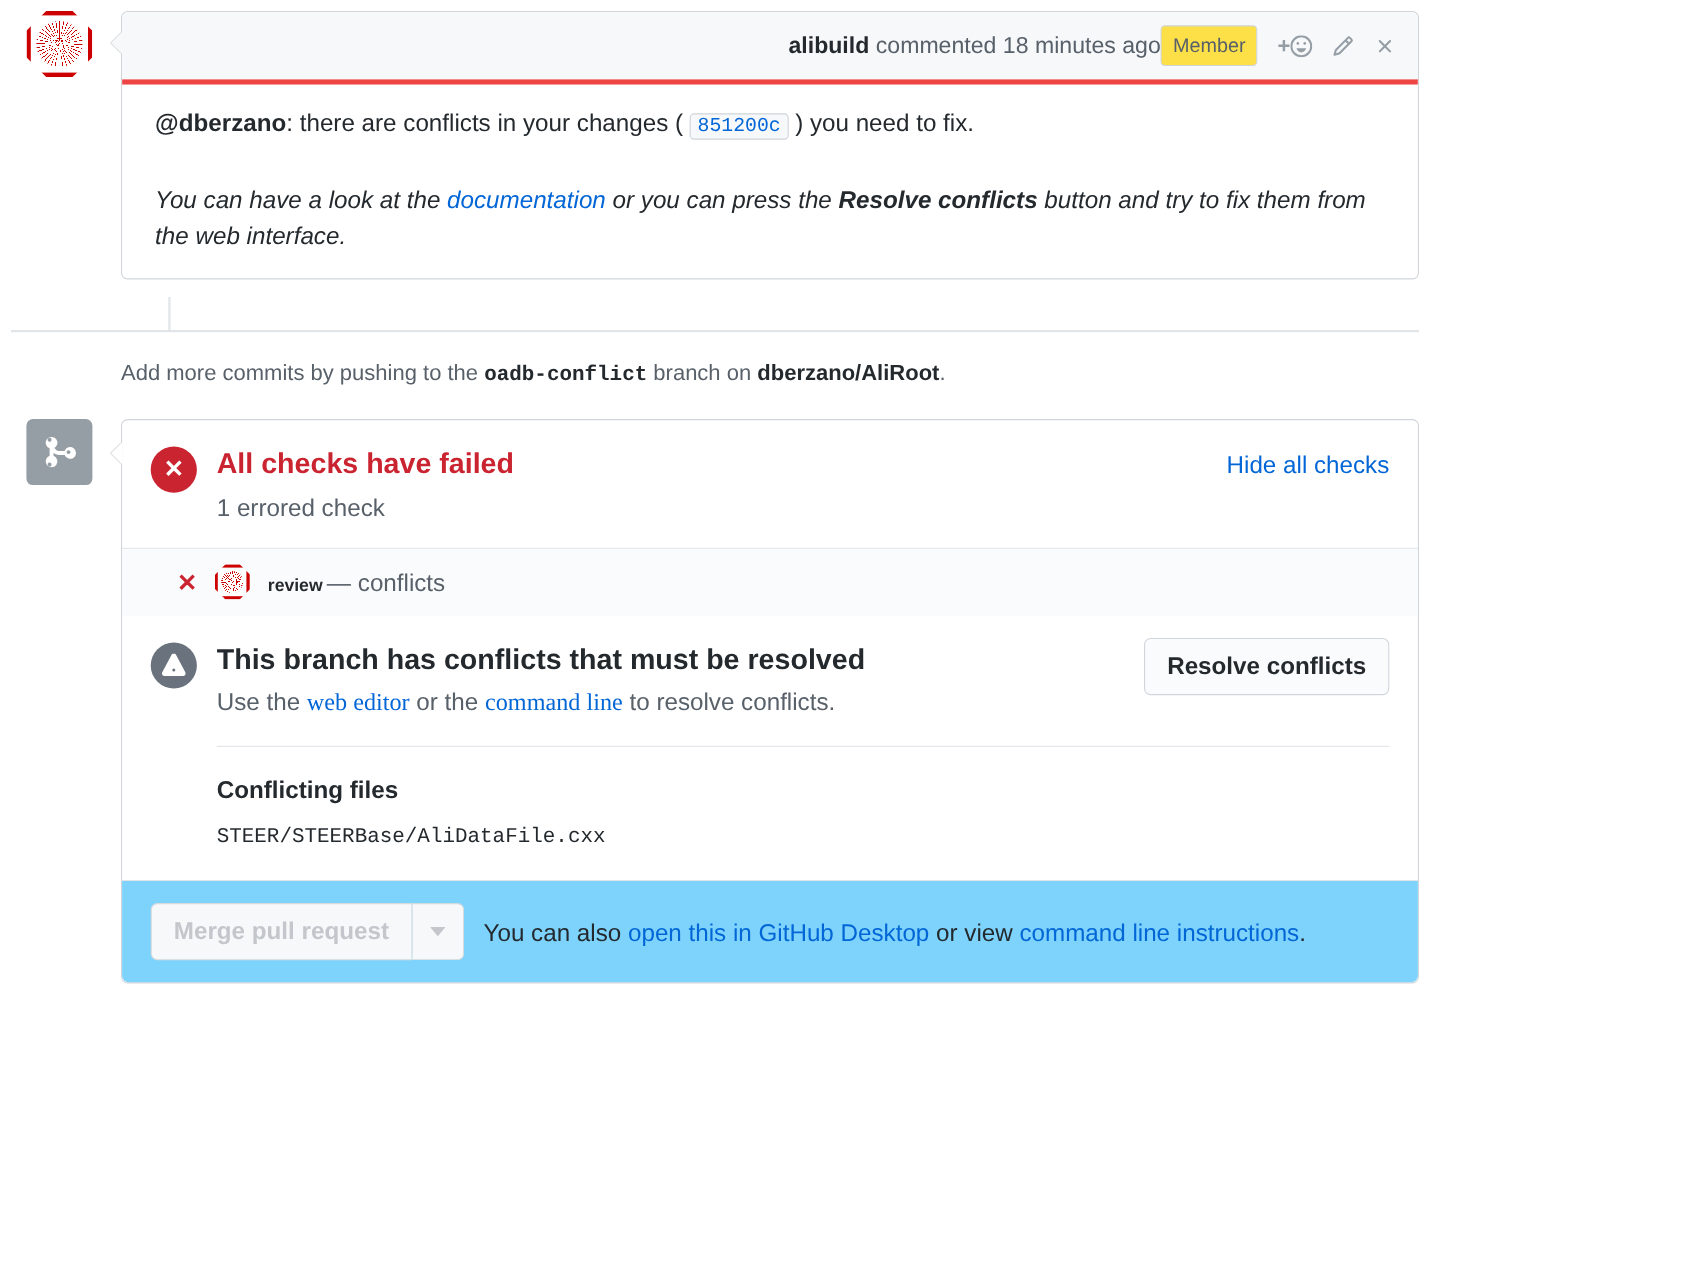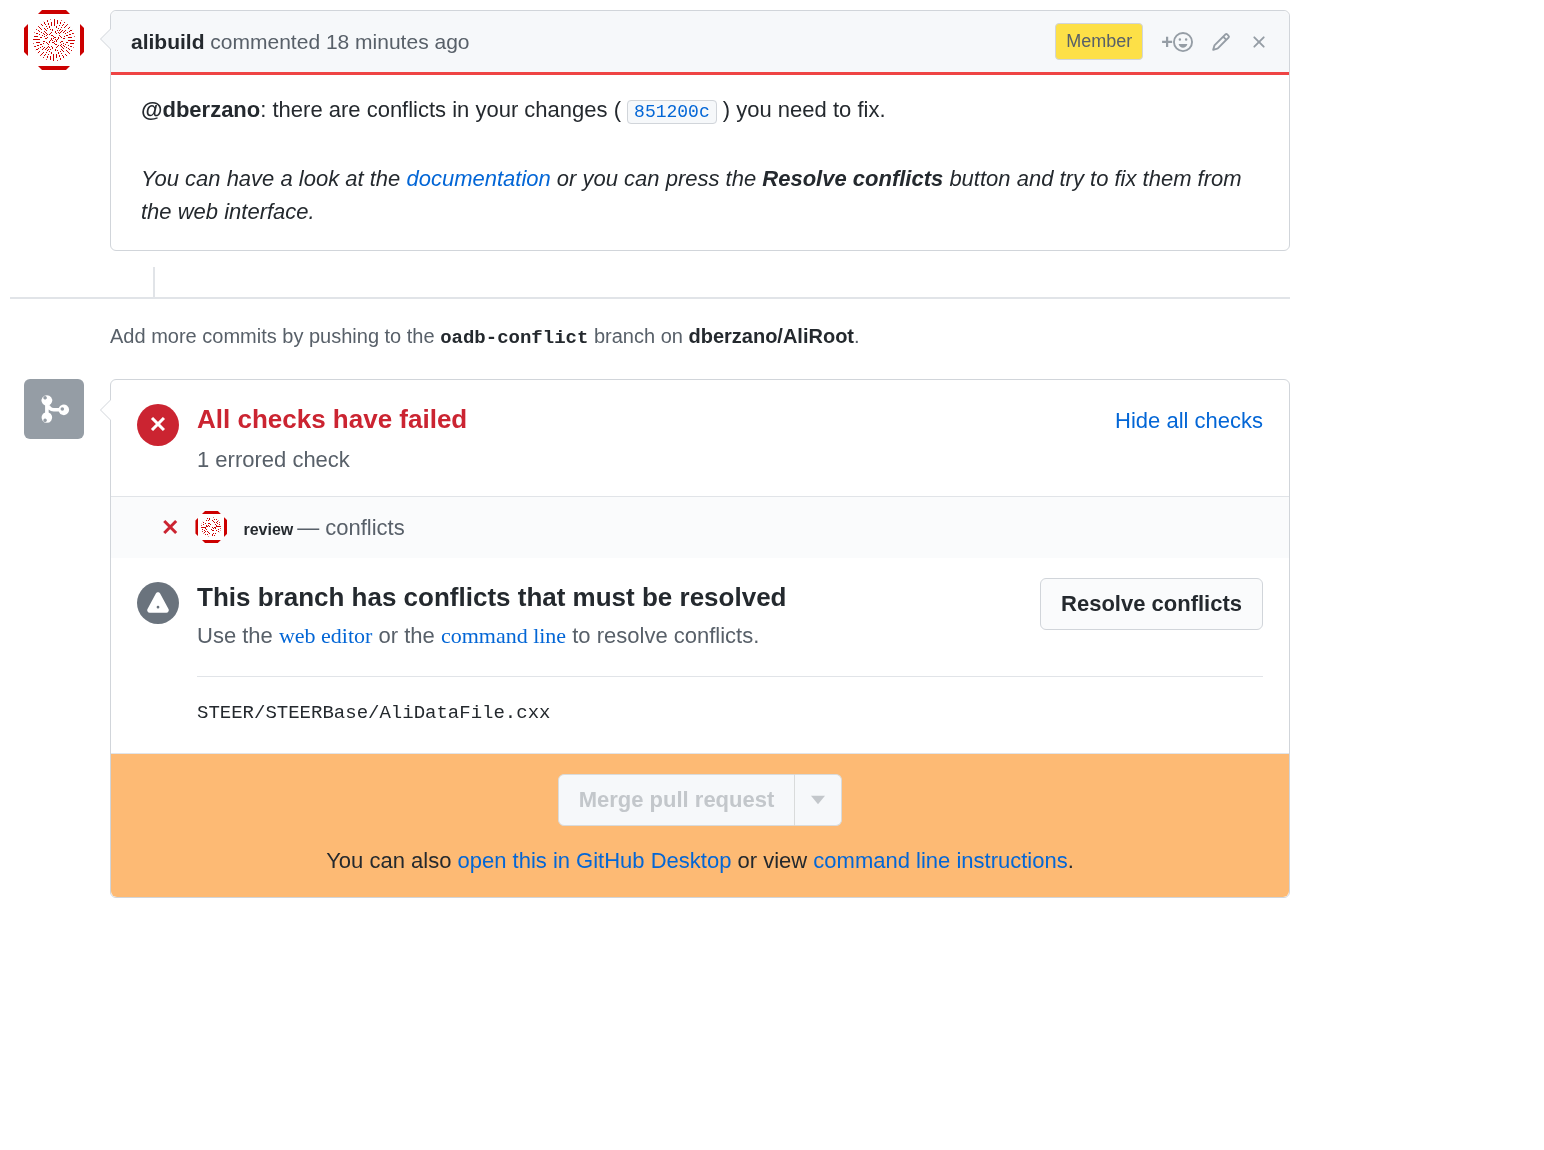--- a/index.html
+++ b/index.html
@@ -52,26 +52,26 @@
   position: absolute;
   top: 18px; left: -10px;
   width: 0; height: 0;
   border-top: 10px solid transparent;
   border-bottom: 10px solid transparent;
   border-right: 10px solid #f6f8fa;
   filter: drop-shadow(-1px 0 0 #d1d5da);
 }
 .comment-header {
   background: #f6f8fa;
-  border-bottom: 3px solid #ef4444;
+  border-bottom: 5px solid #ef4444;
   border-radius: 6px 6px 0 0;
   padding: 12px 20px;
   display: flex;
   align-items: center;
-  justify-content: space-between;
+  justify-content: flex-end;
   color: #586069;
 }
 .comment-header-left { font-size: 21px; }
 .comment-header-left .author { color: #24292e; font-weight: 600; }
 .comment-header-actions { display: flex; align-items: center; gap: 18px; }
 .badge-member {
   border: 1px solid #d1d5da;
   border-radius: 4px;
   padding: 4px 10px;
   font-size: 18px;
@@ -224,27 +224,26 @@
 }
 .conflicting-files {
   padding: 22px 0 6px 60px;
 }
 .conflicting-files h4 { font-size: 22px; font-weight: 600; margin-bottom: 12px; }
 .conflicting-files .file {
   font-family: SFMono-Regular, Consolas, "Liberation Mono", Menlo, monospace;
   font-size: 19px;
 }
 .merge-footer {
-  background: #fdba74;
+  background: #7dd3fc;
   border-radius: 0 0 6px 6px;
   padding: 20px 26px;
   display: flex;
   align-items: center;
   gap: 18px;
-  flex-direction: column;
 }
 .merge-btn-group { display: inline-flex; }
 .merge-btn {
   background: #f6f8fa;
   border: 1px solid #d9dbdb;
   padding: 12px 20px;
   font-size: 22px;
   font-weight: 600;
   color: #c3c7cb;
   border-radius: 6px 0 0 6px;
@@ -353,20 +352,21 @@
           <div style="flex:1">
             <div class="conflict-title">This branch has conflicts that must be resolved</div>
             <div class="conflict-sub">
               <span>Use the </span><a href="#">web editor</a><span> or the </span><a href="#">command line</a><span> to resolve conflicts.</span>
             </div>
           </div>
           <button class="btn">Resolve conflicts</button>
         </div>
         <hr class="conflict-divider">
         <div class="conflicting-files">
+          <h4>Conflicting files</h4>
           <div class="file">STEER/STEERBase/AliDataFile.cxx</div>
         </div>
       </div>
 
       <div class="merge-footer">
         <div class="merge-btn-group">
           <button class="merge-btn" disabled="">Merge pull request</button>
           <button class="merge-caret" disabled="">
             <svg viewBox="0 0 10 6" width="14" height="10" fill="currentColor">
                 <path d="M0 0l5 6 5-6z"></path>

